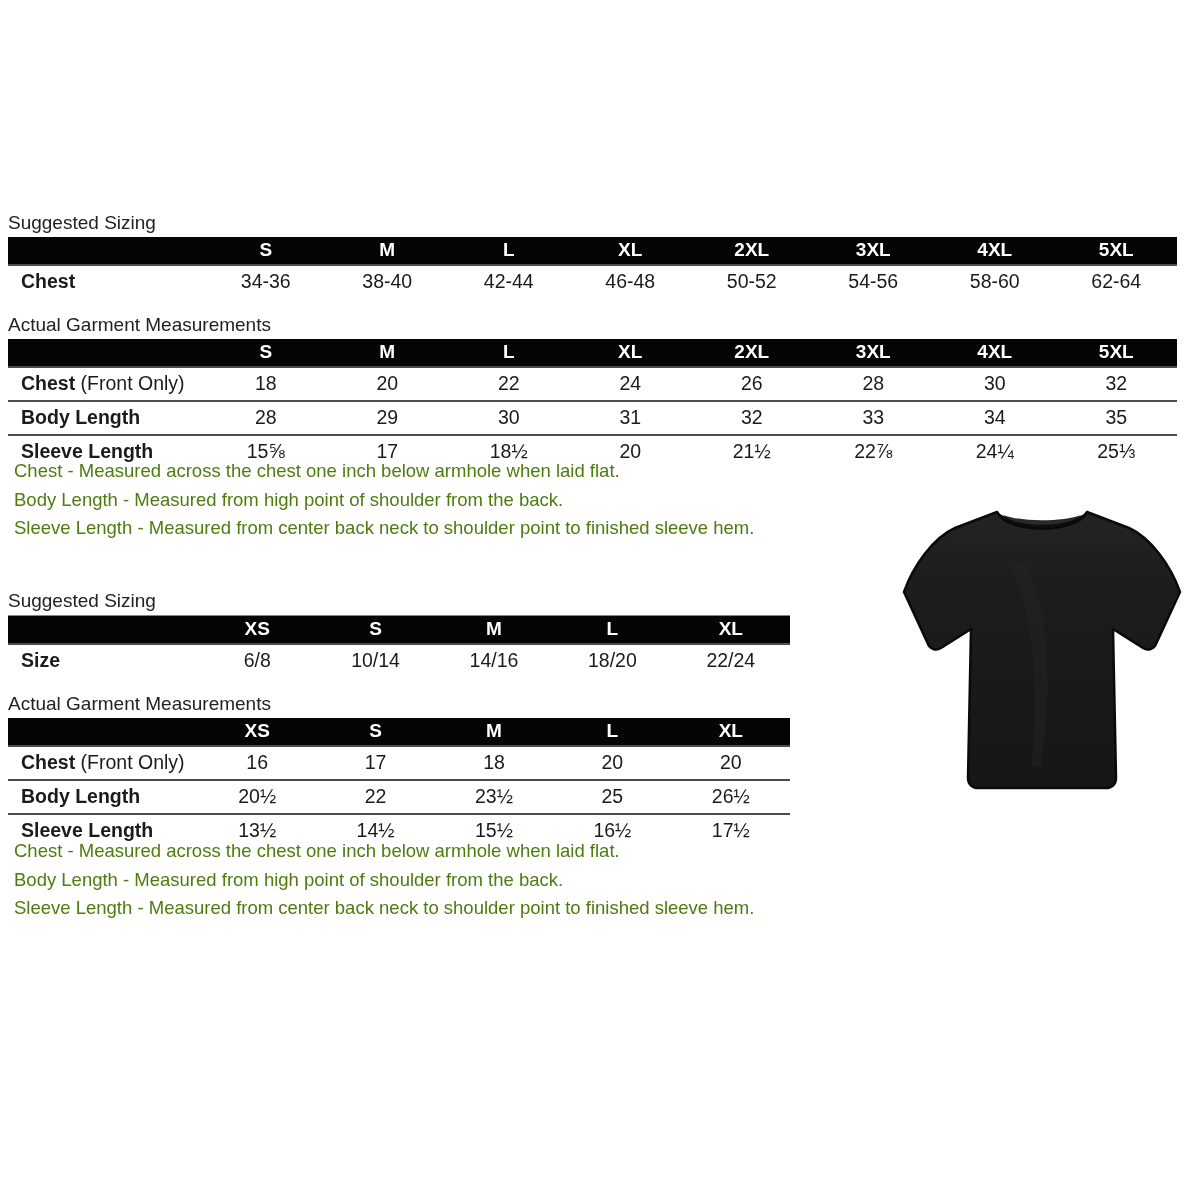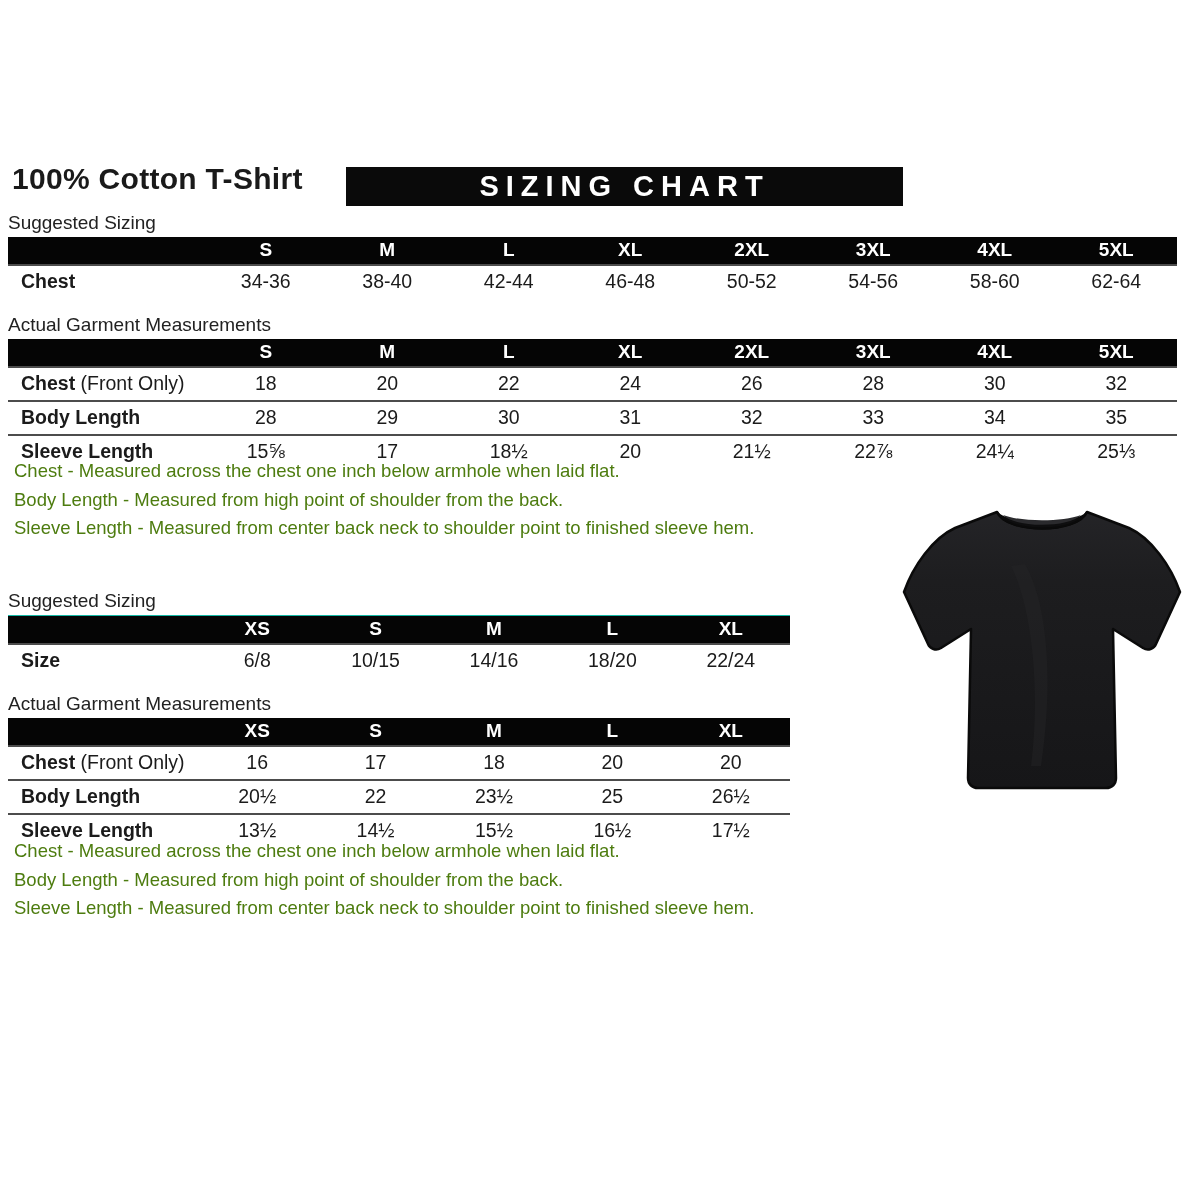--- a/index.html
+++ b/index.html
@@ -94,25 +94,21 @@
   .notes-adult { left: 14px; top: 461px; width: 860px; }
   .notes-youth { left: 14px; top: 841px; width: 860px; }
 
   .tshirt-box { left: 891px; top: 486px; width: 302px; height: 324px; }
 </style>
 </head>
 <body>
 
 <div id="canvas">
 
-  <div class="abs main-title">100% Cotton T-Shirt</div>
-
-  <div class="abs banner">
-    <span>SIZING CHART</span>
-  </div>
+
 
   <div class="abs section-label lbl-adult-suggested">Suggested Sizing</div>
   <div class="abs tbl-wrap-adult-suggested">
       <table class="sizes-table adult">
         <thead>
           <tr>
             <th class="label-col"></th>
             <th>S</th>
             <th>M</th>
             <th>L</th>
@@ -210,21 +206,21 @@
             <th>S</th>
             <th>M</th>
             <th>L</th>
             <th>XL</th>
           </tr>
         </thead>
         <tbody>
           <tr>
             <td class="row-label"><span>Size</span></td>
             <td>6/8</td>
-            <td>10/15</td>
+            <td>10/14</td>
             <td>14/16</td>
             <td>18/20</td>
             <td>22/24</td>
           </tr>
         </tbody>
       </table>
     </div>
 
   <div class="abs section-label lbl-youth-actual">Actual Garment Measurements</div>
   <div class="abs tbl-wrap-youth-actual">

